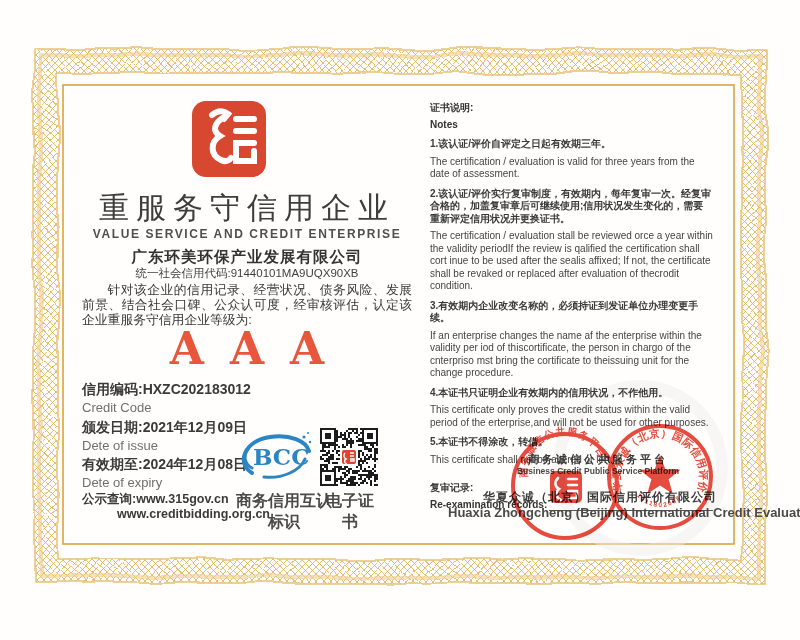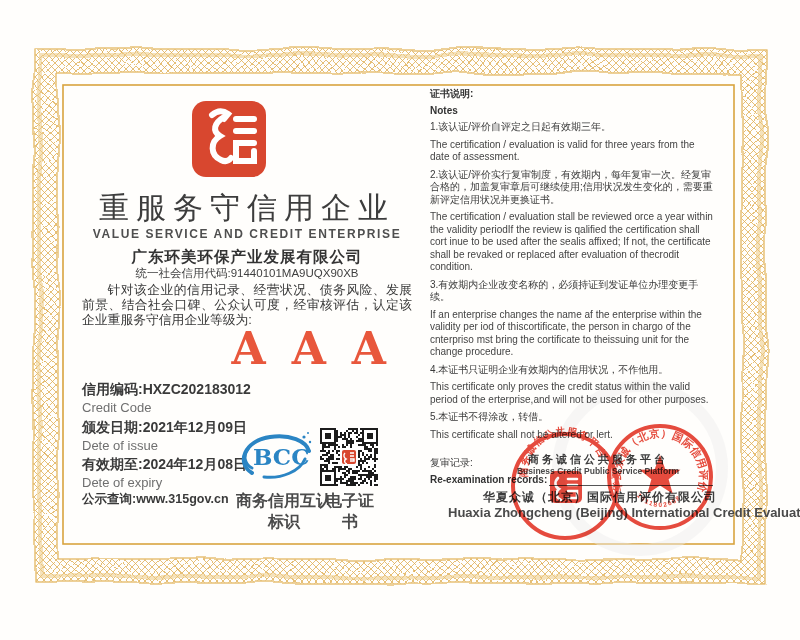--- a/index.html
+++ b/index.html
@@ -12,35 +12,35 @@
          font-family:"DejaVu Serif","Liberation Serif",serif;
          font-weight:normal;font-size:30px;letter-spacing:7px;color:#3d3d3d;}
   .subtitle{left:82px;top:227px;width:330px;text-align:center;
             font-size:12px;font-weight:bold;letter-spacing:1.6px;color:#4f4f4f;}
   .company{left:82px;top:247px;width:330px;text-align:center;
            font-size:15.5px;font-weight:bold;letter-spacing:1px;color:#333;}
   .codeline{left:82px;top:266px;width:330px;text-align:center;
             font-size:11.5px;color:#3f3f3f;}
   .statement{left:82px;top:282px;width:330px;font-size:12.8px;line-height:15px;
              text-align:justify;text-indent:2em;color:#383838;}
-  .rating{left:82px;top:323px;width:330px;text-align:right;
+  .rating{left:82px;top:323px;width:330px;text-align:center;
           font-family:"DejaVu Serif","Liberation Serif",serif;
           font-weight:bold;font-size:44px;letter-spacing:26px;padding-left:26px;
           box-sizing:border-box;color:#e8573c;}
   .field-zh{font-size:14px;font-weight:600;color:#3a3a3a;}
   .field-en{font-size:13px;color:#6f6f6f;margin-top:1px;}
   .f1{left:82px;top:381px;} .f2{left:82px;top:419px;} .f3{left:82px;top:456px;}
   .q1{left:82px;top:491px;font-size:12.5px;font-weight:600;color:#3a3a3a;}
   .q2{left:117px;top:507px;font-size:12.5px;font-weight:600;color:#3a3a3a;}
   .badge-label{font-size:16px;font-weight:bold;color:#4a4a4a;text-align:center;}
   .bl1{left:236px;top:491px;width:96px;} .bl2{left:320px;top:491px;width:60px;}
   
-  .notes{left:430px;top:88px;width:283px;font-size:10px;line-height:12.5px;color:#444;}
+  .notes{left:430px;top:102px;width:283px;font-size:10px;line-height:12.5px;color:#444;}
   .notes p{margin:0 0 5px 0;}
-  .notes .zh{font-weight:normal;color:#3a3a3a;}
+  .notes .zh{font-weight:bold;color:#3a3a3a;margin-top:7px;}
   .notes .hd{font-weight:bold;margin:0 0 4px 0;color:#333;}
   .review{margin-top:16px;}
   .review-line{display:flex;font-weight:bold;color:#333;}
   .review-line .fill{flex:1;border-bottom:1px solid #555;margin-left:2px;}
   
   .ov-platform-zh{left:470px;top:452px;width:256px;text-align:center;
       font-size:11px;font-weight:bold;letter-spacing:3px;color:#3c3c3c;}
   .ov-platform-en{left:470px;top:466px;width:256px;text-align:center;
       font-size:8.5px;font-weight:bold;color:#4a4a4a;}
   .ov-company-zh{left:455px;top:489px;width:290px;text-align:center;
@@ -100,20 +100,21 @@
   </div>
   <div class="abs f2">
     <div class="field-zh">颁发日期:2021年12月09日</div>
     <div class="field-en">Dete of issue</div>
   </div>
   <div class="abs f3">
     <div class="field-zh">有效期至:2024年12月08日</div>
     <div class="field-en">Dete of expiry</div>
   </div>
   <div class="abs q1">公示查询:www.315gov.cn</div>
+  <div class="abs q2">www.creditbidding.org.cn</div>
 
   <svg class="abs" width="78" height="54" viewBox="0 0 78 54" style="left:238px;top:429px;">
     <g fill="none" stroke="#2b85c4" stroke-linecap="round">
       <path d="M14 44 C -2 34 6 12 32 8 C 52 5 68 12 71 22" stroke-width="4"></path>
       <path d="M67 30 C 62 42 44 50 26 48" stroke-width="3"></path>
       <path d="M10 20 C 4 28 8 36 14 39" stroke-width="3"></path>
     </g>
     <text x="15" y="36" font-family="DejaVu Serif, Liberation Serif, serif" font-weight="bold" font-size="23" fill="#2b85c4">BCC</text>
     <circle cx="66" cy="8" r="1.6" fill="#2b85c4"></circle>
     <circle cx="72" cy="13" r="1.2" fill="#2b85c4"></circle>

